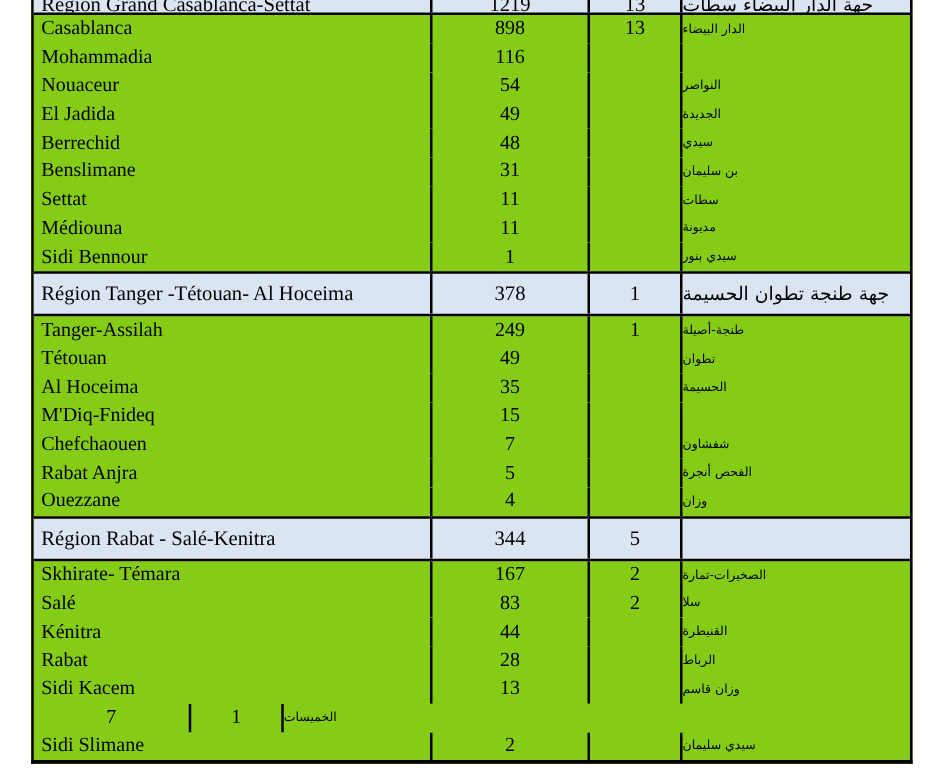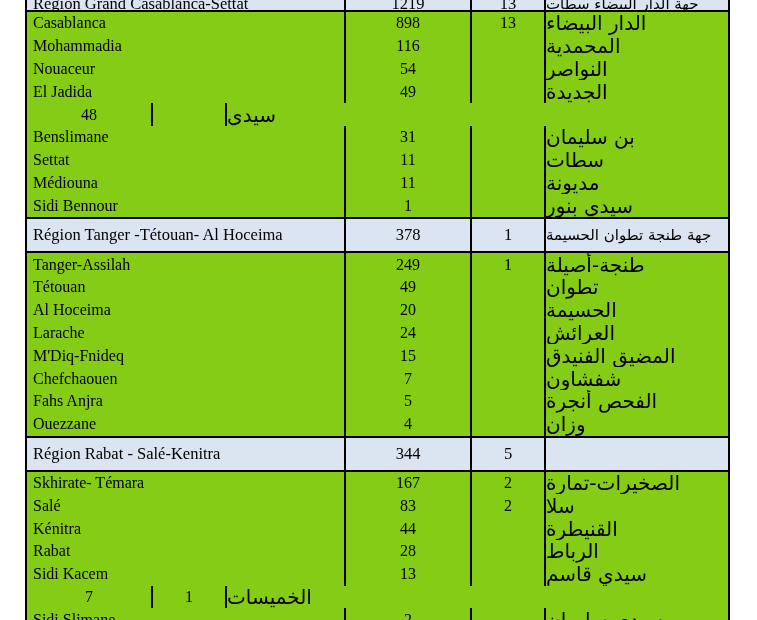--- a/index.html
+++ b/index.html
@@ -53,21 +53,21 @@
   }
   .c1 { width: 319px; border-right: 2px solid #000; padding-left: 6px; justify-content: flex-start; }
   .c2 { width: 126px; border-right: 2px solid #000; justify-content: center; }
   .c3 { width: 74px;  border-right: 2px solid #000; justify-content: center; }
   .c4 {
     width: 182px;
     justify-content: flex-end;
     padding-right: 5px;
     direction: rtl;
     font-family: "DejaVu Sans", sans-serif;
-    font-size: 20px;
+    font-size: 10px;
   }
   .row.region .c4 { font-size: 15px; }
 </style>
 </head>
 <body style="background: rgb(255, 255, 255);">
 
 <div class="region-table">
     <div class="row region partial">
       <div class="row-inner">
         <div class="cell c1">Région Grand Casablanca-Settat</div>
@@ -82,41 +82,41 @@
         <div class="cell c2">898</div>
         <div class="cell c3">13</div>
         <div class="cell c4">الدار البيضاء</div>
       </div>
     </div>
     <div class="row city">
       <div class="row-inner">
         <div class="cell c1">Mohammadia</div>
         <div class="cell c2">116</div>
         <div class="cell c3"></div>
-        <div class="cell c4">المحمدية</div>
       </div>
     </div>
     <div class="row city">
       <div class="row-inner">
         <div class="cell c1">Nouaceur</div>
         <div class="cell c2">54</div>
         <div class="cell c3"></div>
         <div class="cell c4">النواصر</div>
       </div>
     </div>
     <div class="row city">
       <div class="row-inner">
         <div class="cell c1">El Jadida</div>
         <div class="cell c2">49</div>
         <div class="cell c3"></div>
         <div class="cell c4">الجديدة</div>
       </div>
     </div>
     <div class="row city">
       <div class="row-inner">
+        <div class="cell c1">Berrechid</div>
         <div class="cell c2">48</div>
         <div class="cell c3"></div>
         <div class="cell c4">سيدي</div>
       </div>
     </div>
     <div class="row city">
       <div class="row-inner">
         <div class="cell c1">Benslimane</div>
         <div class="cell c2">31</div>
         <div class="cell c3"></div>
@@ -167,52 +167,43 @@
       <div class="row-inner">
         <div class="cell c1">Tétouan</div>
         <div class="cell c2">49</div>
         <div class="cell c3"></div>
         <div class="cell c4">تطوان</div>
       </div>
     </div>
     <div class="row city">
       <div class="row-inner">
         <div class="cell c1">Al Hoceima</div>
-        <div class="cell c2">20</div>
+        <div class="cell c2">35</div>
         <div class="cell c3"></div>
         <div class="cell c4">الحسيمة</div>
-      </div>
-    </div>
-    <div class="row city">
-      <div class="row-inner">
-        <div class="cell c1">Larache</div>
-        <div class="cell c2">24</div>
-        <div class="cell c3"></div>
-        <div class="cell c4">العرائش</div>
       </div>
     </div>
     <div class="row city">
       <div class="row-inner">
         <div class="cell c1">M'Diq-Fnideq</div>
         <div class="cell c2">15</div>
         <div class="cell c3"></div>
-        <div class="cell c4">المضيق الفنيدق</div>
       </div>
     </div>
     <div class="row city">
       <div class="row-inner">
         <div class="cell c1">Chefchaouen</div>
         <div class="cell c2">7</div>
         <div class="cell c3"></div>
         <div class="cell c4">شفشاون</div>
       </div>
     </div>
     <div class="row city">
       <div class="row-inner">
-        <div class="cell c1">Fahs Anjra</div>
+        <div class="cell c1">Rabat Anjra</div>
         <div class="cell c2">5</div>
         <div class="cell c3"></div>
         <div class="cell c4">الفحص أنجرة</div>
       </div>
     </div>
     <div class="row city">
       <div class="row-inner">
         <div class="cell c1">Ouezzane</div>
         <div class="cell c2">4</div>
         <div class="cell c3"></div>
@@ -256,21 +247,21 @@
         <div class="cell c2">28</div>
         <div class="cell c3"></div>
         <div class="cell c4">الرباط</div>
       </div>
     </div>
     <div class="row city">
       <div class="row-inner">
         <div class="cell c1">Sidi Kacem</div>
         <div class="cell c2">13</div>
         <div class="cell c3"></div>
-        <div class="cell c4">سيدي قاسم</div>
+        <div class="cell c4">وزان قاسم</div>
       </div>
     </div>
     <div class="row city">
       <div class="row-inner">
         <div class="cell c2">7</div>
         <div class="cell c3">1</div>
         <div class="cell c4">الخميسات</div>
       </div>
     </div>
     <div class="row city">

